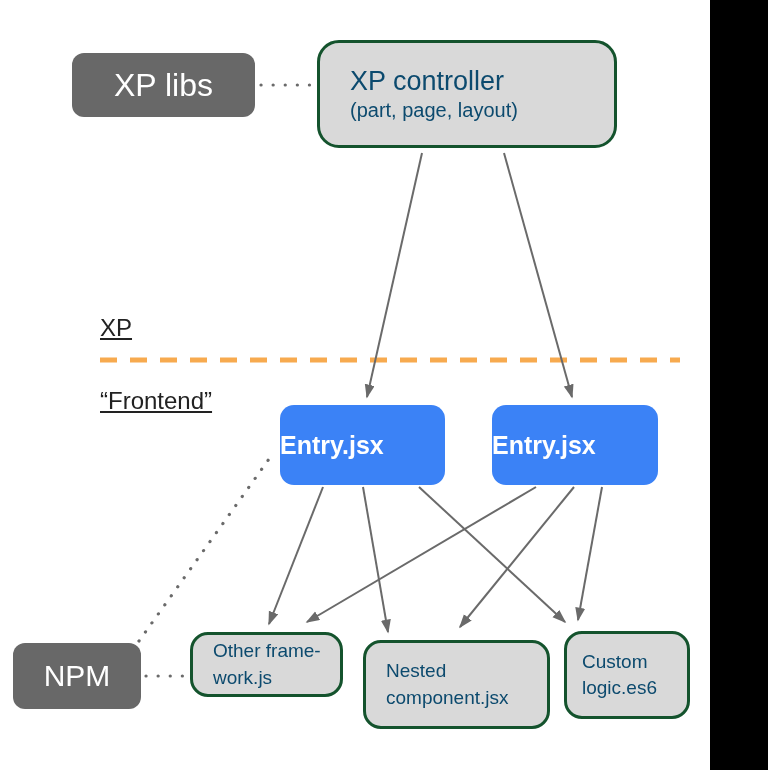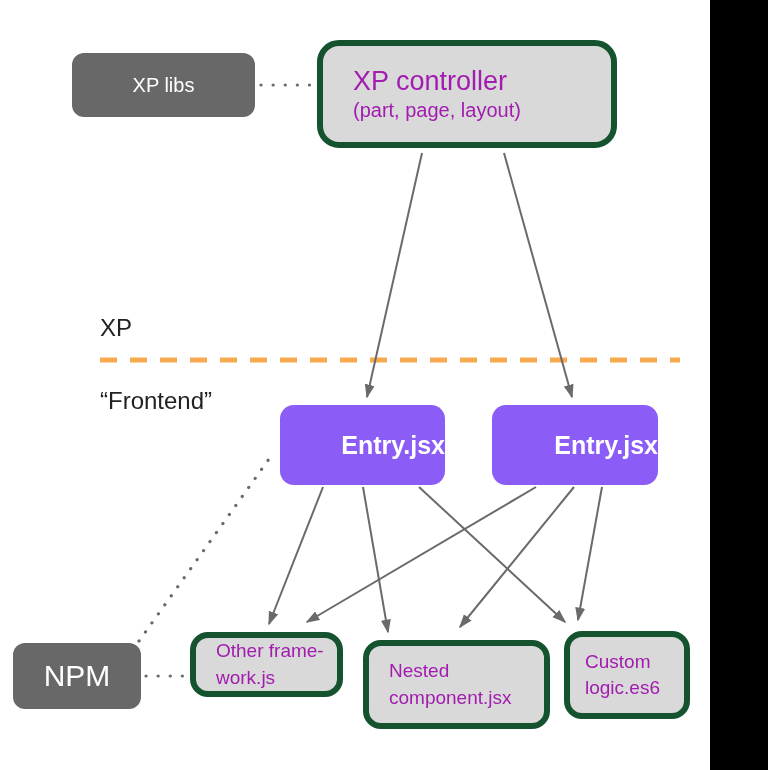--- a/index.html
+++ b/index.html
@@ -20,52 +20,53 @@
     justify-content: center;
   }
   .node.dark {
     background: #686868;
     color: #ffffff;
     border-radius: 12px;
     align-items: center;
   }
   .node.light {
     background: #d9d9d9;
-    border: 6px solid #14532d;
-    color: #a21caf;
+    border: 3px solid #14532d;
+    color: #0c4a6e;
     align-items: flex-start;
   }
   .node.orange {
-    background: #8b5cf6;
+    background: #3b82f6;
     color: #ffffff;
     border-radius: 14px;
-    align-items: flex-end;
+    align-items: flex-start;
   }
 
-  #xp-libs   { left: 72px;  top: 53px;  width: 183px; height: 64px; font-size: 20px; }
+  #xp-libs   { left: 72px;  top: 53px;  width: 183px; height: 64px; font-size: 32px; }
   #npm-node  { left: 13px;  top: 643px; width: 128px; height: 66px; font-size: 30px; }
 
   #xp-controller { left: 317px; top: 40px; width: 300px; height: 108px; border-radius: 22px; padding-left: 30px; }
   #xp-controller .title    { font-size: 27px; line-height: 1.25; }
   #xp-controller .subtitle { font-size: 20px; line-height: 1.25; }
 
   #entry-left  { left: 280px; top: 405px; width: 165px; height: 80px; font-size: 25px; font-weight: bold; }
   #entry-right { left: 492px; top: 405px; width: 166px; height: 80px; font-size: 25px; font-weight: bold; }
 
   .leaf { border-radius: 18px; font-size: 19px; line-height: 1.38; }
   #other-framework  { left: 190px; top: 632px; width: 153px; height: 65px; padding-left: 20px; }
   #nested-component { left: 363px; top: 640px; width: 187px; height: 89px; padding-left: 20px; }
   #custom-logic     { left: 564px; top: 631px; width: 126px; height: 88px; padding-left: 15px; }
   .leaf b { font-weight: normal; }
 
   .zone-label {
     position: absolute;
     left: 100px;
     font-size: 24px;
     color: #222222;
+    text-decoration: underline;
   }
   #zone-xp       { top: 314px; }
   #zone-frontend { top: 367px; margin-top: 20px; }
 
   #right-bar {
     position: absolute;
     left: 710px; top: 0;
     width: 58px; height: 770px;
     background: #000000;
   }

